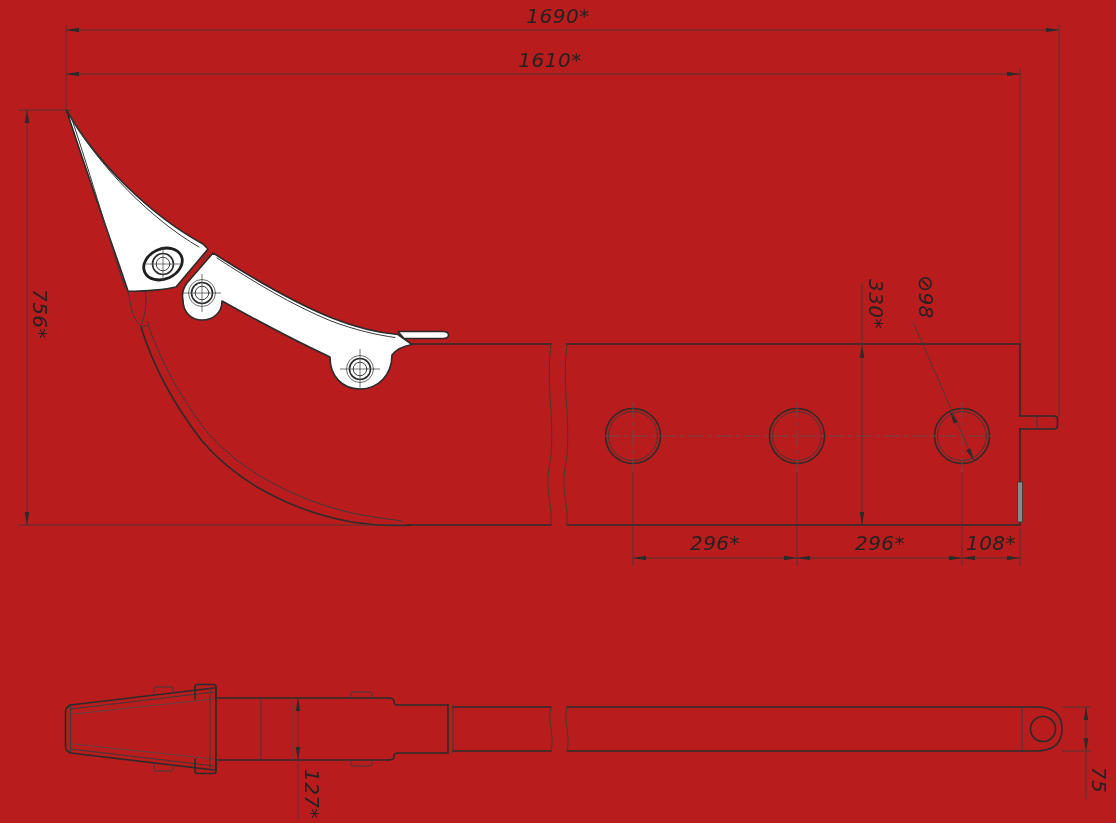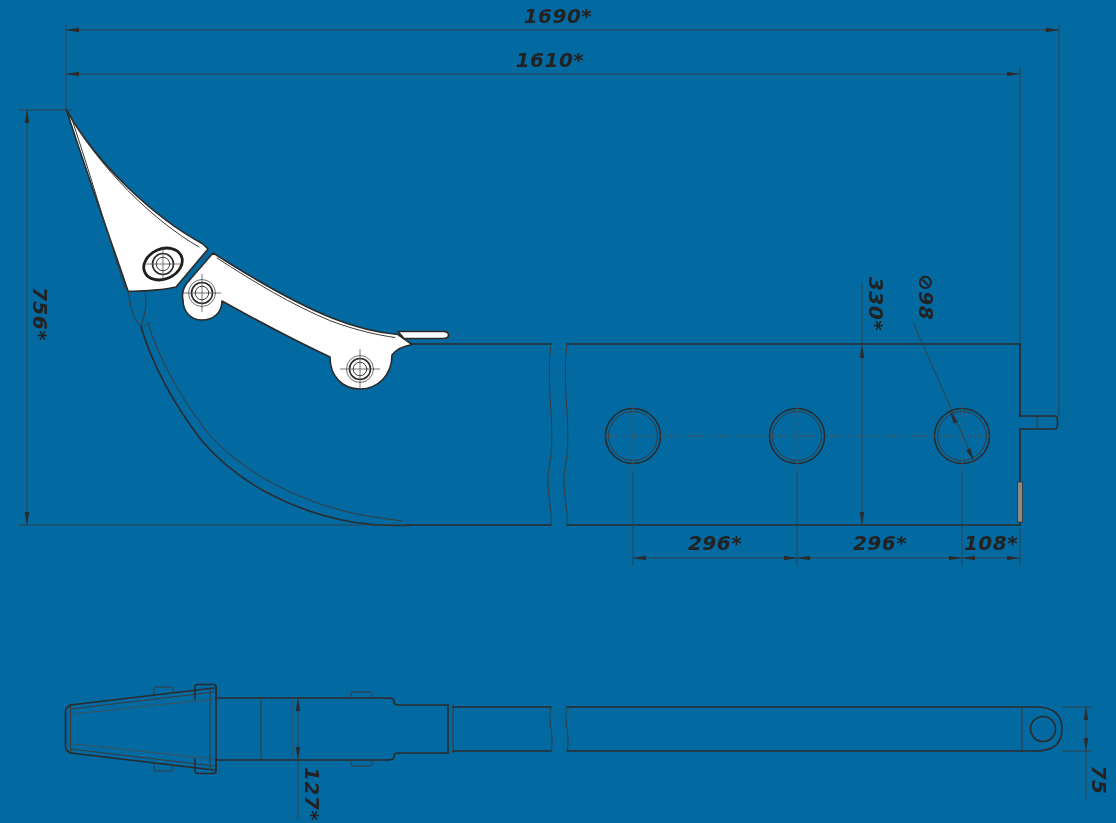--- a/index.html
+++ b/index.html
@@ -5,23 +5,22 @@
   html, body {
     margin: 0;
     padding: 0;
     background: #ffffff;
     font-family: "DejaVu Sans", sans-serif;
   }
   .canvas {
     position: relative;
     width: 1116px;
     height: 823px;
-    background: #0369a1;
+    background: #b91c1c;
     overflow: hidden;
-    font-weight: bold;
   }
   svg { display: block; }
 
   
   .outline  { stroke: #2b2b2b; stroke-width: 1.6; fill: none; stroke-linecap: round; stroke-linejoin: round; }
   .outline-f{ stroke: #2b2b2b; stroke-width: 1.6; fill: #ffffff; stroke-linejoin: round; }
   .inner    { stroke: #3a3a3a; stroke-width: 1.0; fill: none; stroke-linecap: round; }
   .faint    { stroke: #4a4a4a; stroke-width: 0.8; fill: none; stroke-linecap: round; }
   .thin     { stroke: #4a4a4a; stroke-width: 0.75; fill: none; }
   .dim      { stroke: #3a3a3a; stroke-width: 0.8; fill: none; }

